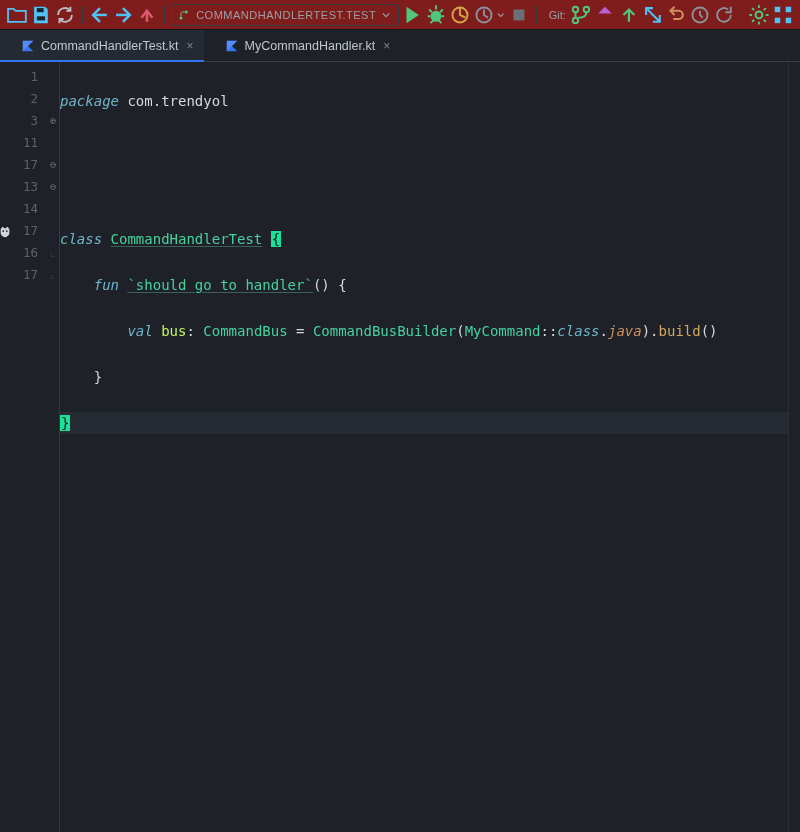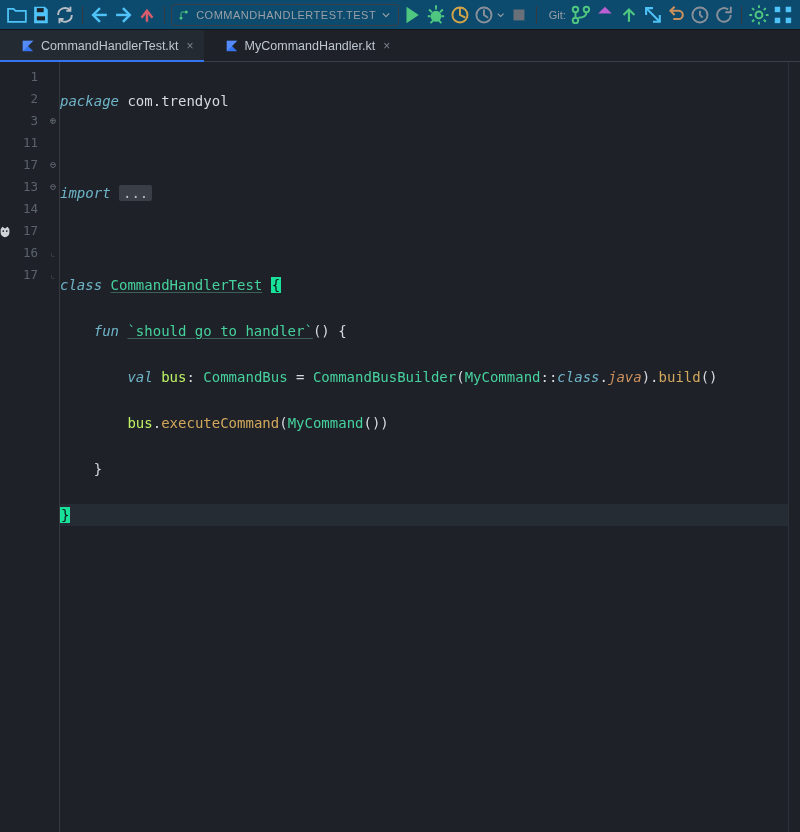--- a/index.html
+++ b/index.html
@@ -11,21 +11,21 @@
     color: #bbbbbb;
     overflow: hidden;
   }
 
   
   .toolbar {
     height: 30px;
     display: flex;
     align-items: center;
     padding: 0 6px;
-    background: #0c4a6e;
+    background: #7f1d1d;
     border-bottom: 1px solid #12151a;
     gap: 2px;
   }
   .tbtn {
     width: 24px; height: 24px;
     display: flex; align-items: center; justify-content: center;
     border-radius: 3px;
     cursor: pointer;
   }
   .tsep { width: 1px; height: 18px; background: #34383f; margin: 0 4px; }
@@ -384,24 +384,22 @@
     <div class="fm">⊖</div>
     <div class="fm"></div>
     <div class="fm"></div>
     <div class="fm" style="color:#4a5058">⌞</div>
     <div class="fm" style="color:#4a5058">⌞</div>
   </div>
 
   <div class="codecol">
     <div class="cline"><span class="kw">package</span><span class="pkg"> com.trendyol</span></div>
     <div class="cline"></div>
-    <div class="cline"><span class="kw">import</span><span class="pun"> </span><span class="fold">...</span></div>
     <div class="cline"></div>
     <div class="cline"><span class="kw">class </span><span class="cls">CommandHandlerTest</span><span class="pun"> </span><span class="cursorbrace">{</span></div>
     <div class="cline"><span class="pun">    </span><span class="kw">fun </span><span class="fn">`should go to handler`</span><span class="pun">() {</span></div>
     <div class="cline"><span class="pun">        </span><span class="kw">val </span><span class="idpur">bus</span><span class="pun">: </span><span class="type">CommandBus</span><span class="pun"> = </span><span class="type">CommandBusBuilder</span><span class="pun">(</span><span class="type">MyCommand</span><span class="pun">::</span><span class="kw">class</span><span class="pun">.</span><span class="iorg">java</span><span class="pun">).</span><span class="call">build</span><span class="pun">()</span></div>
-    <div class="cline"><span class="pun">        </span><span class="idpur">bus</span><span class="pun">.</span><span class="call">executeCommand</span><span class="pun">(</span><span class="type">MyCommand</span><span class="pun">())</span></div>
     <div class="cline"><span class="pun">    </span><span class="pun">}</span></div>
     <div class="cline hl"><span class="cursorbrace">}</span></div>
   </div>
 
   <div class="scrollbar"></div>
 </div>
 
 </body></html>

